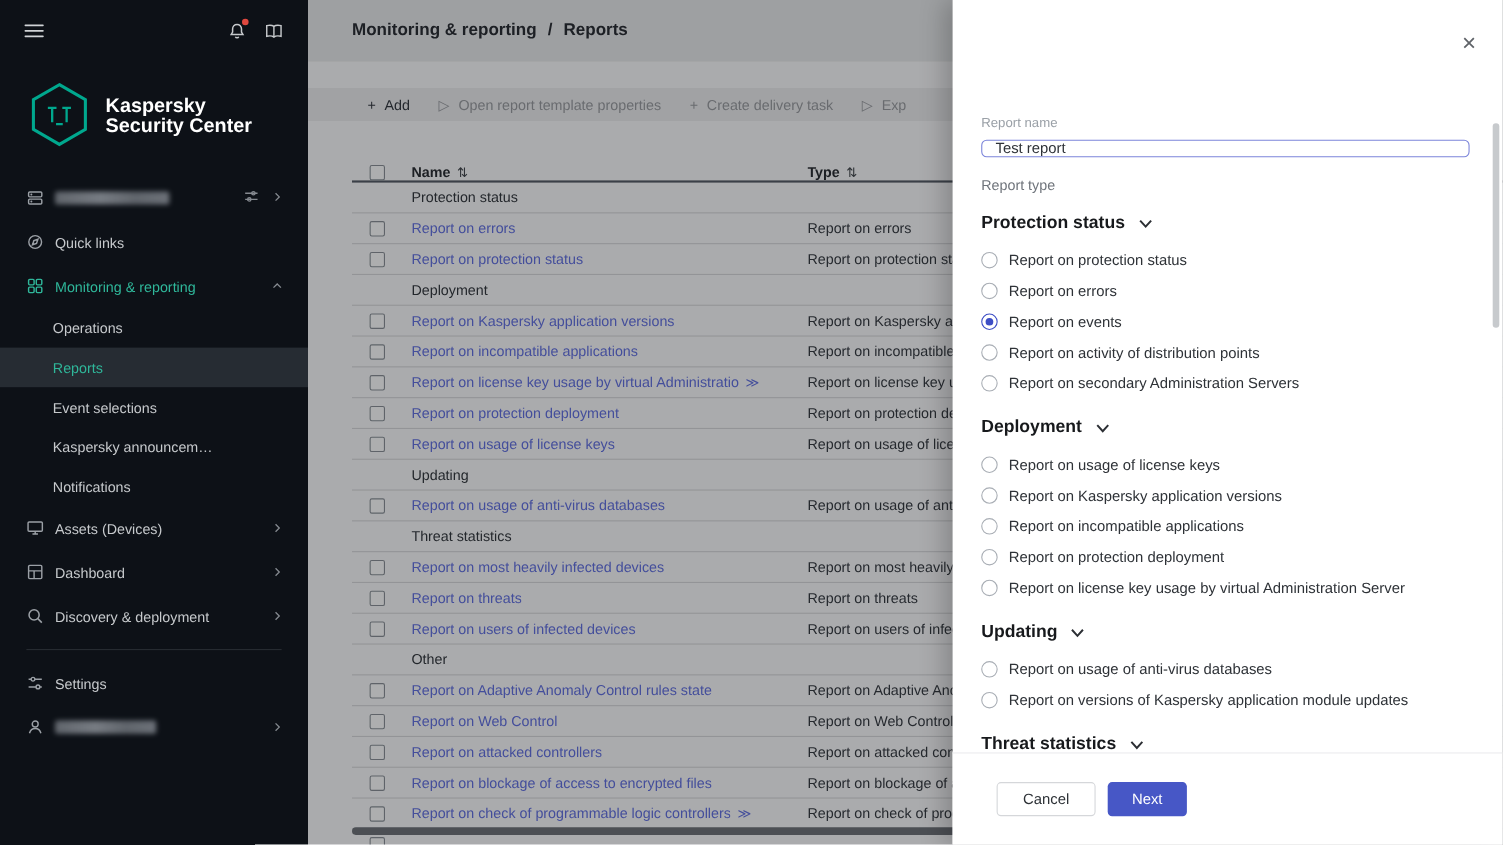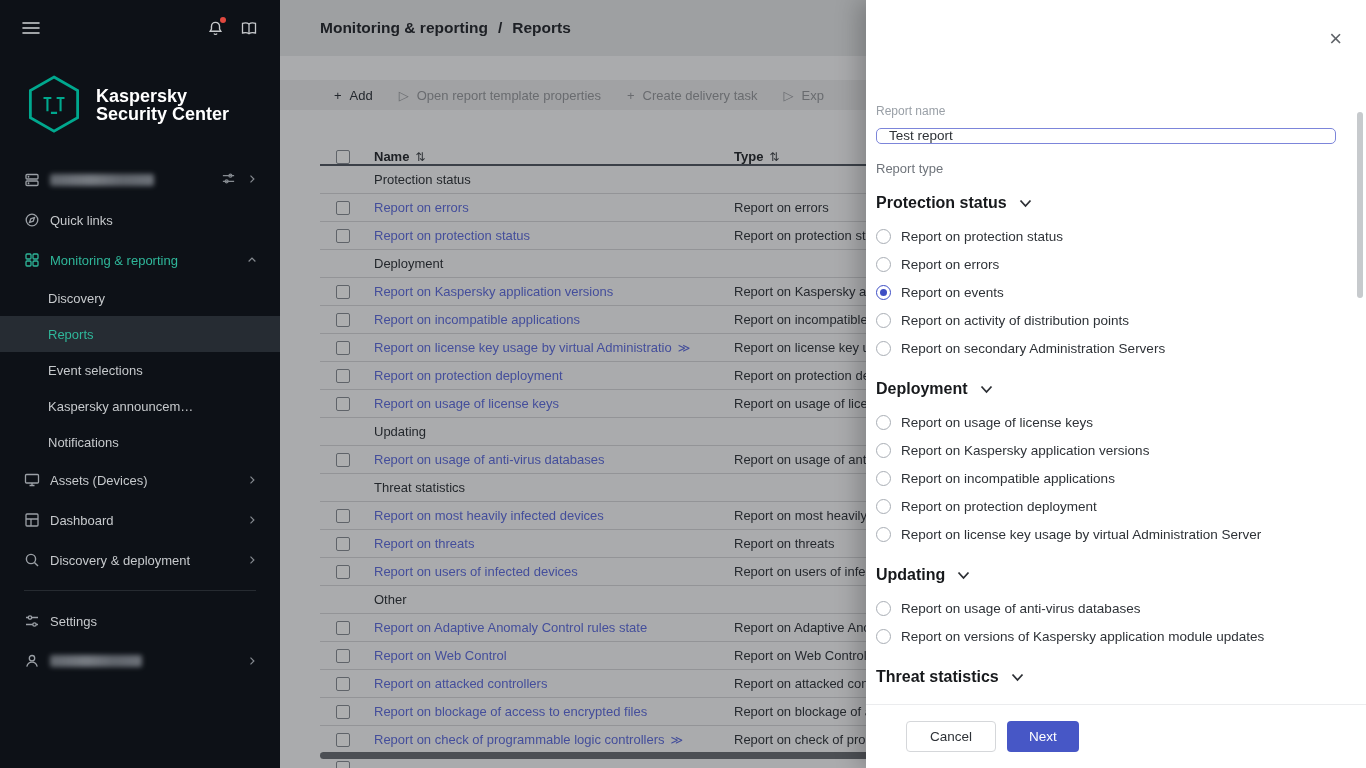--- a/index.html
+++ b/index.html
@@ -53,30 +53,30 @@
   .more { color:#5e6ce0; font-size:12px; flex:0 0 auto; }
   .type-cell { color:#2f333a; white-space:nowrap; overflow:hidden; }
   .h-scroll { position:absolute; left:40px; bottom:9px; width:700px; height:7px; border-radius:4px; background:#6a6e74; cursor:pointer; }
 
   
   .dim { position:absolute; left:280px; top:0; width:1086px; height:768px; background:rgba(20,22,26,0.35); z-index:20; pointer-events:none; }
 
   
   .panel { position:absolute; left:866px; top:0; width:500px; height:768px; background:#fff; z-index:30; box-shadow:-8px 0 22px rgba(0,0,0,0.22); }
   .close { position:absolute; top:28px; right:24px; font-size:22px; line-height:1; color:#5f6368; cursor:pointer; }
-  .panel-body { position:absolute; top:0; bottom:64px; left:0; right:0; padding:104px 30px 0 10px; overflow:hidden; }
+  .panel-body { position:absolute; top:0; bottom:64px; left:0; right:0; padding:104px 30px 0 26px; overflow:hidden; }
   .fld-label { font-size:12px; color:#9aa0a7; margin-bottom:8px; }
   .txt-input { width:100%; height:16px; border:1px solid #7c85da; border-radius:5px; padding:0 12px; font-size:13.5px; color:#2e3237; font-family:inherit; outline:none; background:#fff; }
   .type-label { margin-top:17px; font-size:13px; color:#6f747b; }
   .sec-title { display:flex; align-items:center; gap:12px; margin:18px 0 10px; font-size:16px; font-weight:bold; color:#17191c; cursor:pointer; }
   .opt { display:flex; align-items:center; gap:10px; height:28px; font-size:13.5px; color:#2e3237; cursor:pointer; }
   .radio { width:15px; height:15px; border-radius:50%; border:1px solid #a9aeb5; background:#fff; position:relative; flex:0 0 15px; }
   .radio.sel { border-color:#3d4ec5; }
   .radio.sel::after { content:""; position:absolute; inset:3px; border-radius:50%; background:#3d4ec5; }
-  .panel-footer { position:absolute; bottom:0; left:0; right:0; height:64px; border-top:1px solid #ebecee; display:flex; align-items:center; gap:11px; padding-left:40px; background:#fff; }
+  .panel-footer { position:absolute; bottom:0; left:0; right:0; height:84px; border-top:1px solid #ebecee; display:flex; align-items:center; gap:11px; padding-left:40px; background:#fff; }
   .btn { height:31px; border-radius:4px; font-size:13.5px; display:inline-flex; align-items:center; justify-content:center; font-family:inherit; cursor:pointer; }
   .btn-cancel { padding:0 23px; border:1px solid #d5d7da; background:#fff; color:#2e3237; }
   .btn-next { padding:0 22px; background:#4757c6; color:#fff; border:none; }
   .panel-scroll { position:absolute; right:3px; top:112px; width:6px; height:186px; border-radius:3px; background:#c7cacd; cursor:pointer; }
 </style>
 </head>
 <body>
 
 <div class="screen">
 
@@ -161,21 +161,21 @@
         </span>
         <span>Monitoring &amp; reporting</span>
         <span class="chev-end">
           <svg width="12" height="12" viewBox="0 0 16 16" fill="none" stroke="currentColor" stroke-width="1.6">
               <path d="M3.5 10 8 5.5l4.5 4.5"></path>
             </svg>
         </span>
       </div>
 
       <div class="nav-item sub">
-        <span>Discovery</span>
+        <span>Operations</span>
       </div>
       <div class="nav-item sub selected">
         <span>Reports</span>
       </div>
       <div class="nav-item sub">
         <span>Event selections</span>
       </div>
       <div class="nav-item sub">
         <span>Kaspersky announcem…</span>
       </div>

